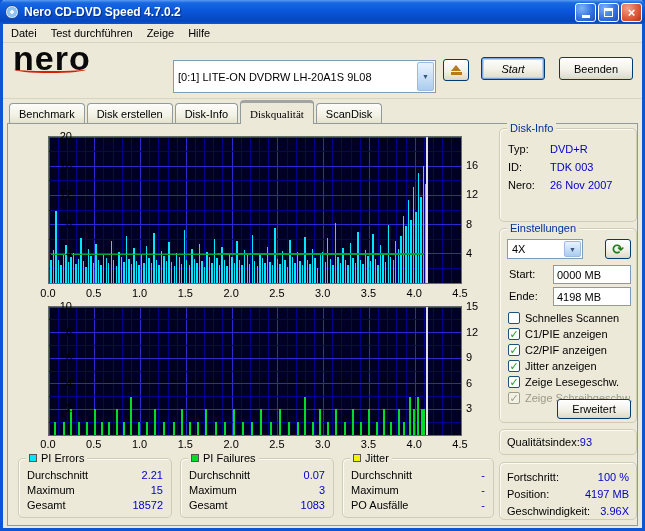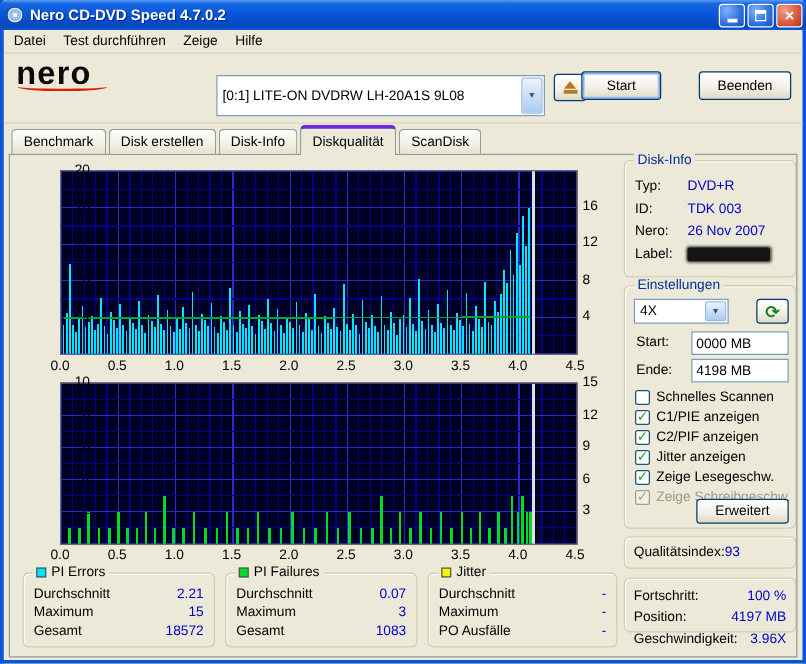--- a/index.html
+++ b/index.html
@@ -24,49 +24,49 @@
     color:#fff; font-weight:bold; font-size:13px; line-height:13px; }
   .glyph-min { width:8px; height:3px; background:#fff; margin-top:9px; }
   .glyph-max { width:9px; height:9px; border:1px solid #fff; border-top:3px solid #fff; }
   
   .menubar { height:19px; display:flex; align-items:center; padding-left:1px;
     border-bottom:1px solid #D8D4C0; }
   .menu-item { padding:2px 7px; }
   
   .header { position:relative; height:56px; border-bottom:1px solid #D8D4C0; }
   .logo { position:absolute; left:10px; top:3px; width:150px; }
-  .logo-nero { font-size:26px; line-height:25px; font-weight:bold; color:#0A0A0A; letter-spacing:1px; }
+  .logo-nero { font-size:34px; line-height:25px; font-weight:bold; color:#0A0A0A; letter-spacing:1px; }
   .logo-swoosh { width:72px; height:7px; border-bottom:2px solid #D81E05; border-radius:50%;
     margin:-5px 0 2px 1px; }
   .logo-sub { display:flex; align-items:center; gap:3px; font-weight:bold; font-size:11px; letter-spacing:.5px; }
   .logo-disc { width:11px; height:11px; border-radius:50%;
     background:radial-gradient(circle,#fff 0 2px,#E30613 2px 5.5px); }
   .combo { background:#fff; border:1px solid #7F9DB9; display:flex; align-items:center; }
   .combo-text { flex:1; padding:0 4px; white-space:nowrap; overflow:hidden; }
   .combo-btn { width:17px; align-self:stretch; margin:1px; border-radius:2px;
     border:1px solid #9EBADF; display:flex; align-items:center; justify-content:center;
     background:linear-gradient(180deg,#EAF3FC,#CBE0F6 50%,#AACCEE); color:#3A5578; font-size:7px; }
   #drive-combo { position:absolute; left:170px; top:17px; width:263px; height:33px; }
   #eject-btn { position:absolute; left:440px; top:16px; width:26px; height:22px; }
   .eject-icon { display:flex; flex-direction:column; align-items:center; gap:1px; }
   .eject-tri { width:0; height:0; border-left:5px solid transparent; border-right:5px solid transparent;
     border-bottom:6px solid #B97A1E; }
   .eject-bar { width:11px; height:3px; background:#B97A1E; }
   .btn { border:1px solid #003C74; border-radius:3px; color:#000;
     background:linear-gradient(180deg,#FFFFFF 0%,#F2F1E8 55%,#E2DFCD 90%,#D8D5BF 100%);
     display:flex; align-items:center; justify-content:center; }
   .btn.default { box-shadow:inset 0 0 0 1px #7EA4DC, inset 0 0 0 2px #BBD1F0; }
-  #start-btn { position:absolute; left:462px; top:14px; width:64px; height:23px; }
+  #start-btn { position:absolute; left:478px; top:14px; width:64px; height:23px;font-style:italic; }
   #exit-btn { position:absolute; left:556px; top:14px; width:74px; height:23px; }
   
   .tabs { height:24px; display:flex; align-items:flex-end; padding-left:6px; position:relative; z-index:2; }
   .tab { height:20px; padding:0 9px; display:flex; align-items:center; margin-right:2px;
     border:1px solid #919B9C; border-bottom:none; border-radius:4px 4px 0 0;
     background:linear-gradient(180deg,#FDFDFB,#F2F1E4 60%,#E4E1CE); }
-  .tab.active { height:24px; background:#ECE9D8; border-top:3px solid #6d28d9; margin-bottom:-1px; }
+  .tab.active { height:24px; background:#ECE9D8; border-top:3px solid #a3a3a3; margin-bottom:-1px;font-family:Liberation Serif, serif; }
   
   .tabpage { position:relative; margin:0 4px; height:403px; border:1px solid #919B9C; background:#ECE9D8; }
   .plot { position:absolute; left:40px; width:414px; border:1px solid #6A6A6A; }
   #plot0 { top:12px; height:148px; }
   #plot1 { top:182px; height:130px; }
   .ylab { position:absolute; width:26px; }
   .ylab span { position:absolute; width:100%; }
   #yl0,#yl1 { left:12px; text-align:right; }
   #yr0,#yr1 { left:458px; text-align:left; }
   #yl0,#yr0 { top:12px; height:148px; }
@@ -84,21 +84,21 @@
   .row { position:absolute; left:0; right:0; display:flex; justify-content:space-between; padding:0 8px; }
   .val-blue { color:#0000C8; }
   
   #stats-g0 { left:10px; top:334px; width:154px; height:60px; }
   #stats-g1 { left:172px; top:334px; width:154px; height:60px; }
   #stats-g2 { left:334px; top:334px; width:152px; height:60px; }
   
   #gb-diskinfo { left:491px; top:4px; width:138px; height:94px; }
   #gb-settings { left:491px; top:104px; width:138px; height:195px; }
   #gb-quality  { left:491px; top:305px; width:138px; height:26px; }
-  #gb-progress { left:491px; top:338px; width:138px; height:44px; }
+  #gb-progress { left:491px; top:338px; width:138px; height:58px; }
   .di-row { position:absolute; left:8px; right:6px; display:flex; }
   .di-row .di-label { width:42px; }
   .redacted { width:66px; height:11px; background:#141414; border-radius:2px;
     box-shadow:0 0 2px 1px rgba(30,30,30,.7); margin-top:1px; }
   #speed-combo { position:absolute; left:7px; top:10px; width:76px; height:20px; }
   #refresh-btn { position:absolute; right:5px; top:10px; width:26px; height:20px;
     color:#1E7E1E; font-size:14px; font-weight:bold; }
   .fld-label { position:absolute; left:9px; }
   .field { position:absolute; right:5px; width:78px; height:19px; background:#fff;
     border:1px solid #7F9DB9; font-family:inherit; font-size:11px; padding:0 3px; color:#000; }
@@ -605,24 +605,20 @@
           <span class="val-blue">DVD+R</span>
         </div>
       <div class="di-row" style="top:32px">
           <span class="di-label">ID:</span>
           <span class="val-blue">TDK 003</span>
         </div>
       <div class="di-row" style="top:50px">
           <span class="di-label">Nero:</span>
           <span class="val-blue">26 Nov 2007</span>
         </div>
-      <div class="di-row" style="top:68px">
-          <span class="di-label">Label:</span>
-          <span class="redacted"></span>
-        </div>
     </div>
 
     <div class="groupbox" id="gb-settings">
       <div class="gb-title blue">
           <span>Einstellungen</span>
         </div>
       <div class="combo" id="speed-combo">
         <span class="combo-text">4X</span>
         <span class="combo-btn">▼</span>
       </div>

